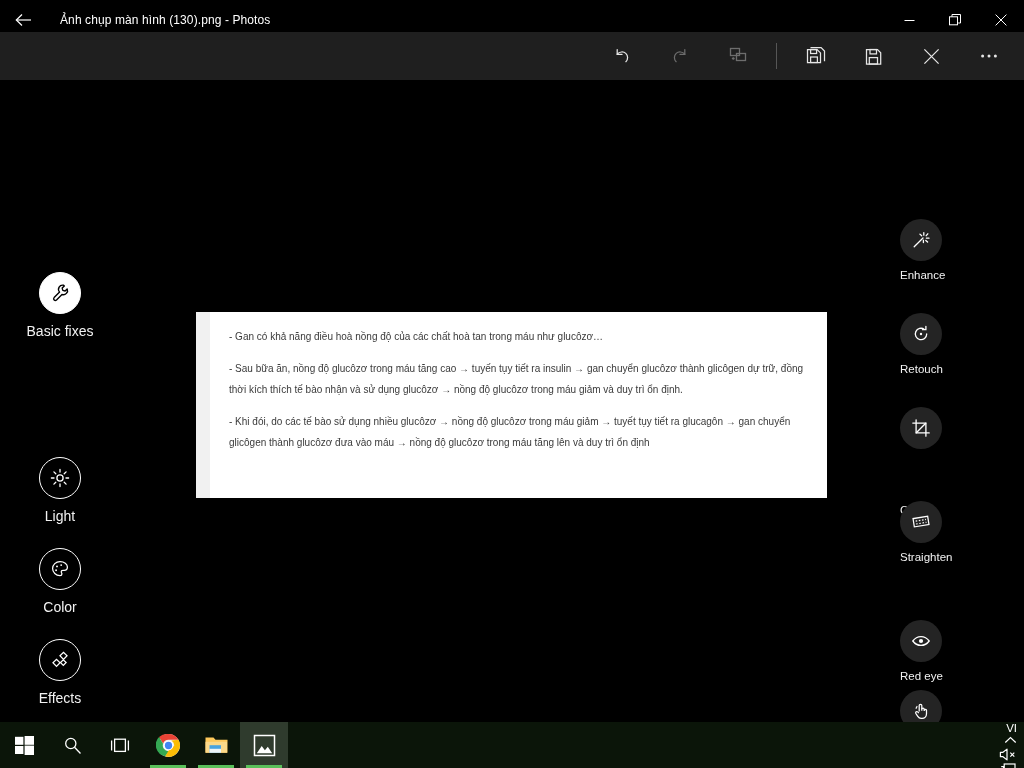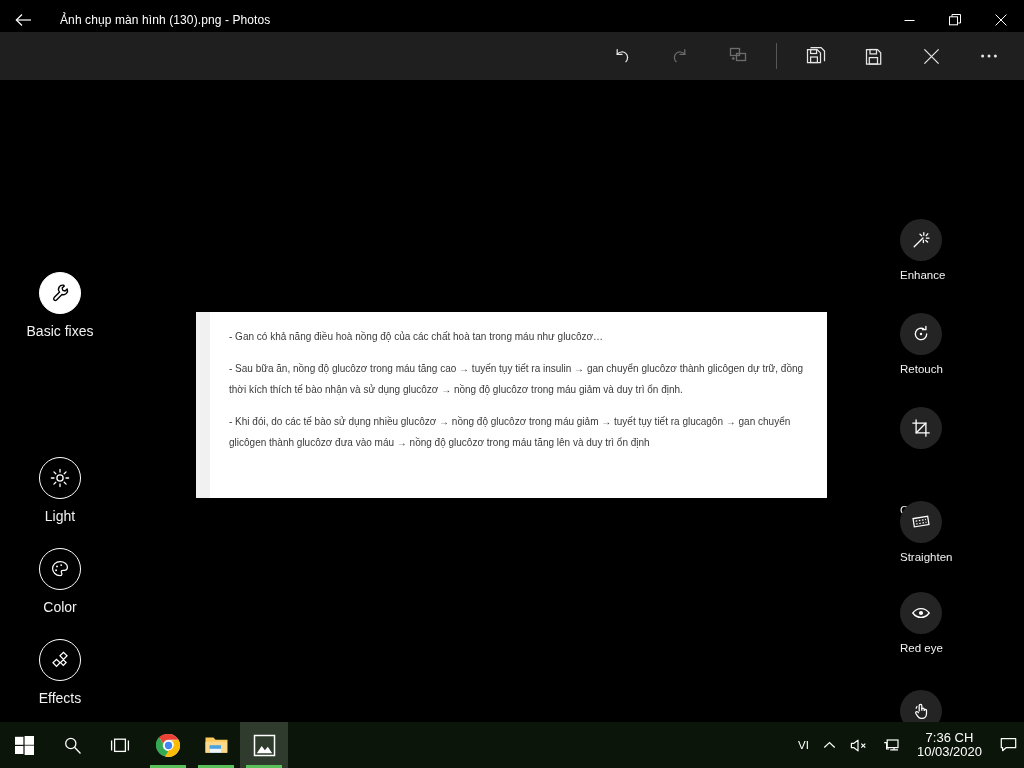--- a/index.html
+++ b/index.html
@@ -94,21 +94,21 @@
   }
   .tb-icon {
     width:48px; height:46px; display:flex; align-items:center; justify-content:center;
     color:#ffffff; position:relative;
   }
   .tb-icon.active { background:#2f3b2d; }
   .tb-icon .runbar {
     position:absolute; bottom:0; left:6px; right:6px; height:3px; background:#5ac05a;
   }
   .tray {
-    margin-left:auto; display:flex; align-items:flex-end; height:46px; color:#ffffff;
+    margin-left:auto; display:flex; align-items:flex-end; height:46px; color:#ffffff;flex-direction:column;
   }
   .tray-item {
     height:46px; display:flex; align-items:center; justify-content:center;
     padding:0 7px; color:#ffffff; font-size:11.5px;
   }
   .clock {
     height:46px; display:flex; flex-direction:column; align-items:center;
     justify-content:center; padding:0 10px; color:#ffffff; line-height:14px;
   }
   .clock span { font-size:13px; }
@@ -296,21 +296,21 @@
         <div class="rrail-circle">
           <svg width="22" height="22" viewBox="0 0 22 22" fill="none" stroke="currentColor" stroke-width="1.25">
             <rect x="3.6" y="6.4" width="14.8" height="8.4" transform="rotate(-9 11 10.6)"></rect>
             <path d="M5.8 9.2h10.5" stroke-dasharray="1.6 1.6" transform="rotate(-9 11 10.6)"></path>
             <path d="M5.8 12.2h10.5" stroke-dasharray="1.6 1.6" transform="rotate(-9 11 10.6)"></path>
           </svg>
         </div>
         <div class="rrail-label">Straighten</div>
       </div>
 
-      <div class="rrail-item" style="top:432px;">
+      <div class="rrail-item" style="top:460px;">
         <div class="rrail-circle">
           <svg width="22" height="22" viewBox="0 0 22 22" fill="none" stroke="currentColor" stroke-width="1.3">
             <path d="M2.8 11S6 6.6 11 6.6 19.2 11 19.2 11 16 15.4 11 15.4 2.8 11 2.8 11z"></path>
             <circle cx="11" cy="11" r="2.1" fill="currentColor" stroke="none"></circle>
           </svg>
         </div>
         <div class="rrail-label">Red eye</div>
       </div>
 
       <div class="rrail-item" style="top:530px;">

